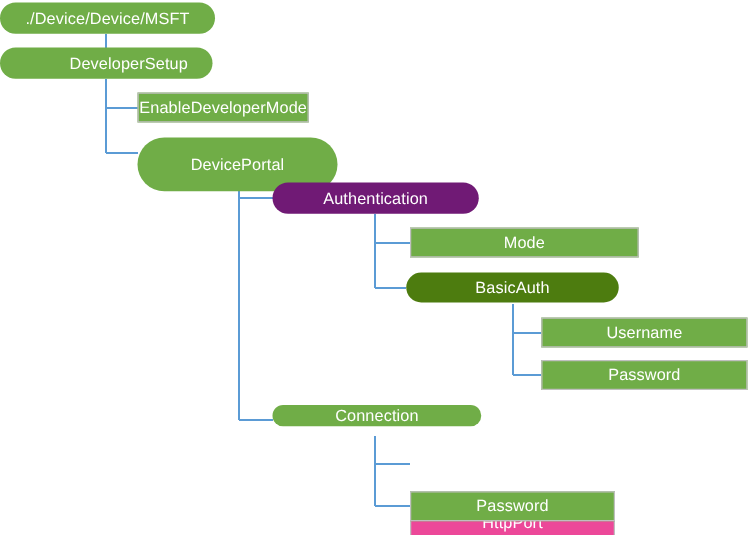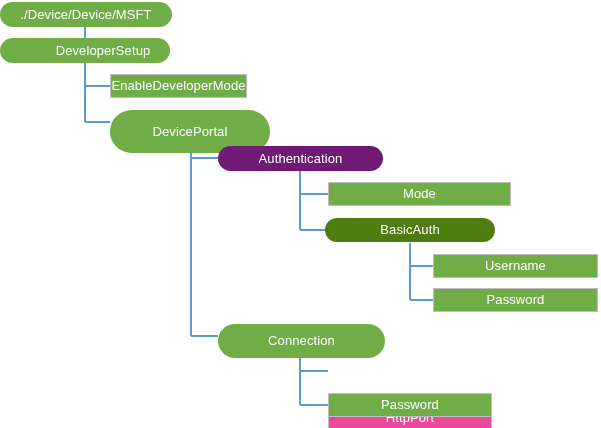--- a/index.html
+++ b/index.html
@@ -95,21 +95,21 @@
       </div>
       <div class="node pill" style="left: 325px; top: 218px; width: 170px; height: 24px; background: #4d7c0f; color: rgb(255, 255, 255);">
         <span class="node-label">BasicAuth</span>
       </div>
       <div class="node rect" style="left: 433px; top: 254px; width: 165px; height: 24px; background: rgb(112, 173, 71); color: rgb(255, 255, 255); border-color: rgb(191, 191, 191);">
         <span class="node-label">Username</span>
       </div>
       <div class="node rect" style="left: 433px; top: 288px; width: 165px; height: 24px; background: rgb(112, 173, 71); color: rgb(255, 255, 255); border-color: rgb(191, 191, 191);">
         <span class="node-label">Password</span>
       </div>
-      <div class="node pill" style="left: 218px; top: 324px; width: 167px; height: 34px; background: rgb(112, 173, 71); color: rgb(255, 255, 255);">
+      <div class="node pill" style="left: 218px; top: 324px; width: 167px; height: 17px; background: rgb(112, 173, 71); color: rgb(255, 255, 255);">
         <span class="node-label">Connection</span>
       </div>
       <div class="node rect" style="left: 328px; top: 359px; width: 164px; height: 24px; background: #ec4899; color: rgb(255, 255, 255); border-color: rgb(191, 191, 191); margin-top: 47px;">
         <span class="node-label">HttpPort</span>
       </div>
       <div class="node rect" style="left: 328px; top: 393px; width: 164px; height: 24px; background: rgb(112, 173, 71); color: rgb(255, 255, 255); border-color: rgb(191, 191, 191);">
         <span class="node-label">Password</span>
       </div>
     </div>
 </div>

